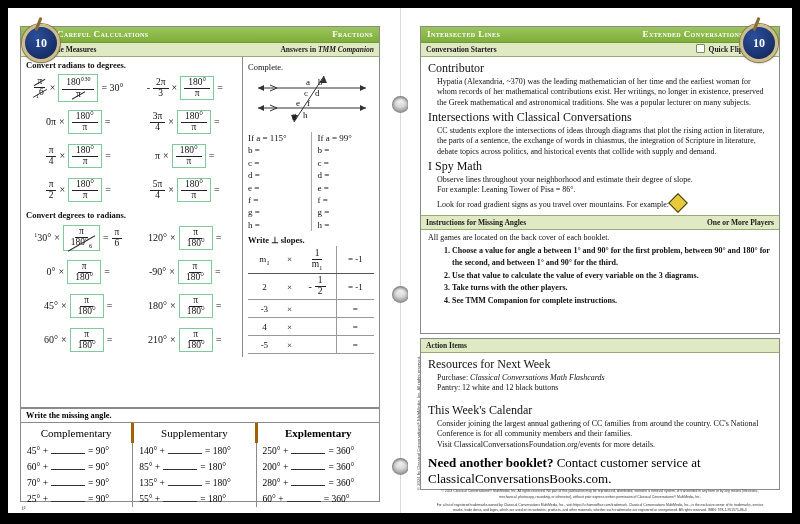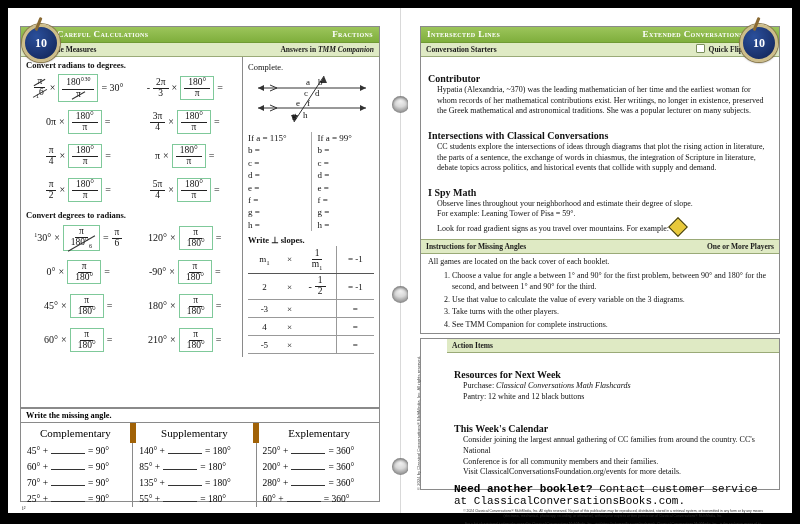--- a/index.html
+++ b/index.html
@@ -113,33 +113,33 @@
   .ptab{width:100%;border-collapse:collapse;font-size:9px;margin-top:1px;}
   .ptab td{border-bottom:1px solid #999;padding:2px 2px;text-align:center;height:13px;}
   .ptab td.c1{width:26%;}
   .ptab td.c2{width:14%;}
   .ptab td.c3{width:30%;border-right:1px solid #999;}
   .ptab td.c4{width:30%;}
   .ptab tr:first-child td{border-bottom:1px solid #555;}
 
   
   .mtab{width:100%;border-collapse:collapse;font-size:9.5px;}
-  .mtab th{font-weight:normal;font-size:11px;padding:4px 0;border-right:6px solid #a16207;}
-  .mtab th:last-child{border-right:none;}
+  .mtab th{font-weight:normal;font-size:11px;padding:4px 0;border-right:3px solid #a16207;}
+  .mtab th:last-child{border-right:none;font-weight:bold;}
   .mtab td{padding:3px 6px;border-right:1px solid #8a8a8a;white-space:nowrap;}
   .mtab td:last-child{border-right:none;}
   .blankline{display:inline-block;border-bottom:1px solid #333;width:34px;margin:0 3px;}
 
   
   .rtext{font-size:8px;line-height:1.32;color:#111;padding:3px 7px;}
-  .rtext .h{font-weight:bold;font-size:10px;margin-top:12px;}
+  .rtext .h{font-weight:normal;font-size:12px;margin-top:1px;}
   .rtext p{margin:0 0 0 9px;}
   .rtext .blk{margin-bottom:1.5px;}
   .ital{font-style:italic;}
-  ol.steps{margin:2px 0 0 0;padding-left:24px;font-size:8px;line-height:1.45;}
+  ol.steps{margin:2px 0 0 0;padding-left:24px;font-size:8px;line-height:1.45;font-weight:bold;}
   ol.steps li{margin-bottom:1px;}
 
   .checkbox{
     display:inline-block;width:7px;height:7px;border:1px solid #7b8f5d;
     background:#fff;margin-right:4px;vertical-align:-1px;border-radius:1px;
   }
 
   .signicon{
     display:inline-block;width:12px;height:12px;background:#e8c93a;
     border:1px solid #3a3a1a;transform:rotate(45deg);vertical-align:-3px;margin-left:2px;
@@ -147,21 +147,21 @@
 
   .vert-copy{
     position:absolute;
     font-size:4.2px;color:#444;white-space:nowrap;
     transform:rotate(-90deg);transform-origin:left top;
     font-family:"Liberation Sans", sans-serif;
   }
   .finepr{font-size:3.4px;line-height:1.5;color:#333;text-align:center;padding:2px 14px 0 14px;
           font-family:"Liberation Sans", sans-serif;}
   .finepr .p2{margin-top:3px;}
-  .needbk{font-size:11px;padding:2px 7px 0 7px;font-family:Liberation Mono, monospace;}
+  .needbk{font-size:13px;padding:2px 7px 0 7px;}
   .needbk b{font-weight:bold;}
 
   .pgnum{position:absolute;left:14px;bottom:2px;font-size:6px;color:#333;}
 </style>
 </head>
 <body>
 
 <div class="stage">
   <div class="paper">
 
@@ -584,42 +584,42 @@
             <div class="h">Contributor</div>
             <p>Hypatia (Alexandria, ~370) was the leading mathematician of her time and the earliest woman for whom records of her mathematical contributions exist. Her writings, no longer in existence, preserved the Greek mathematical and astronomical traditions. She was a popular lecturer on many subjects.</p>
           </div>
           <div class="blk">
             <div class="h">Intersections with Classical Conversations</div>
             <p>CC students explore the intersections of ideas through diagrams that plot the rising action in literature, the parts of a sentence, the exchange of words in chiasmus, the integration of Scripture in literature, debate topics across politics, and historical events that collide with supply and demand.</p>
           </div>
           <div class="blk">
             <div class="h">I Spy Math</div>
             <p>Observe lines throughout your neighborhood and estimate their degree of slope.</p>
-            <p>For example: Leaning Tower of Pisa = 59°.</p>
+            <p>For example: Leaning Tower of Pisa = 86°.</p>
             <p><span>Look for road gradient signs as you travel over mountains. For example:</span><span class="signicon"></span></p>
           </div>
         </div>
 
         <div class="band-pale" style="border-top:1px solid #9aaa77;">
           <span>Instructions for Missing Angles</span>
           <span>One or More Players</span>
         </div>
 
         <div class="rtext">
           <div style="margin-left:0;">All games are located on the back cover of each booklet.</div>
           <ol class="steps">
             <li>Choose a value for angle a between 1° and 90° for the first problem, between 90° and 180° for the second, and between 1° and 90° for the third.</li>
             <li>Use that value to calculate the value of every variable on the 3 diagrams.</li>
             <li>Take turns with the other players.</li>
             <li><span>See TMM Companion for complete instructions.</span></li>
           </ol>
         </div>
       </div>
 
-      <div class="sheet" style="top:330px;height:152px;padding-left:26px;">
+      <div class="sheet" style="top:330px;height:152px;">
         <div class="band-pale">
           <span>Action Items</span>
           <span></span>
         </div>
 
         <div class="rtext">
           <div class="h">Resources for Next Week</div>
           <p><span>Purchase: </span><span class="ital">Classical Conversations Math Flashcards</span></p>
           <p>Pantry: 12 white and 12 black buttons</p>
           <div style="height:8px;"></div>

